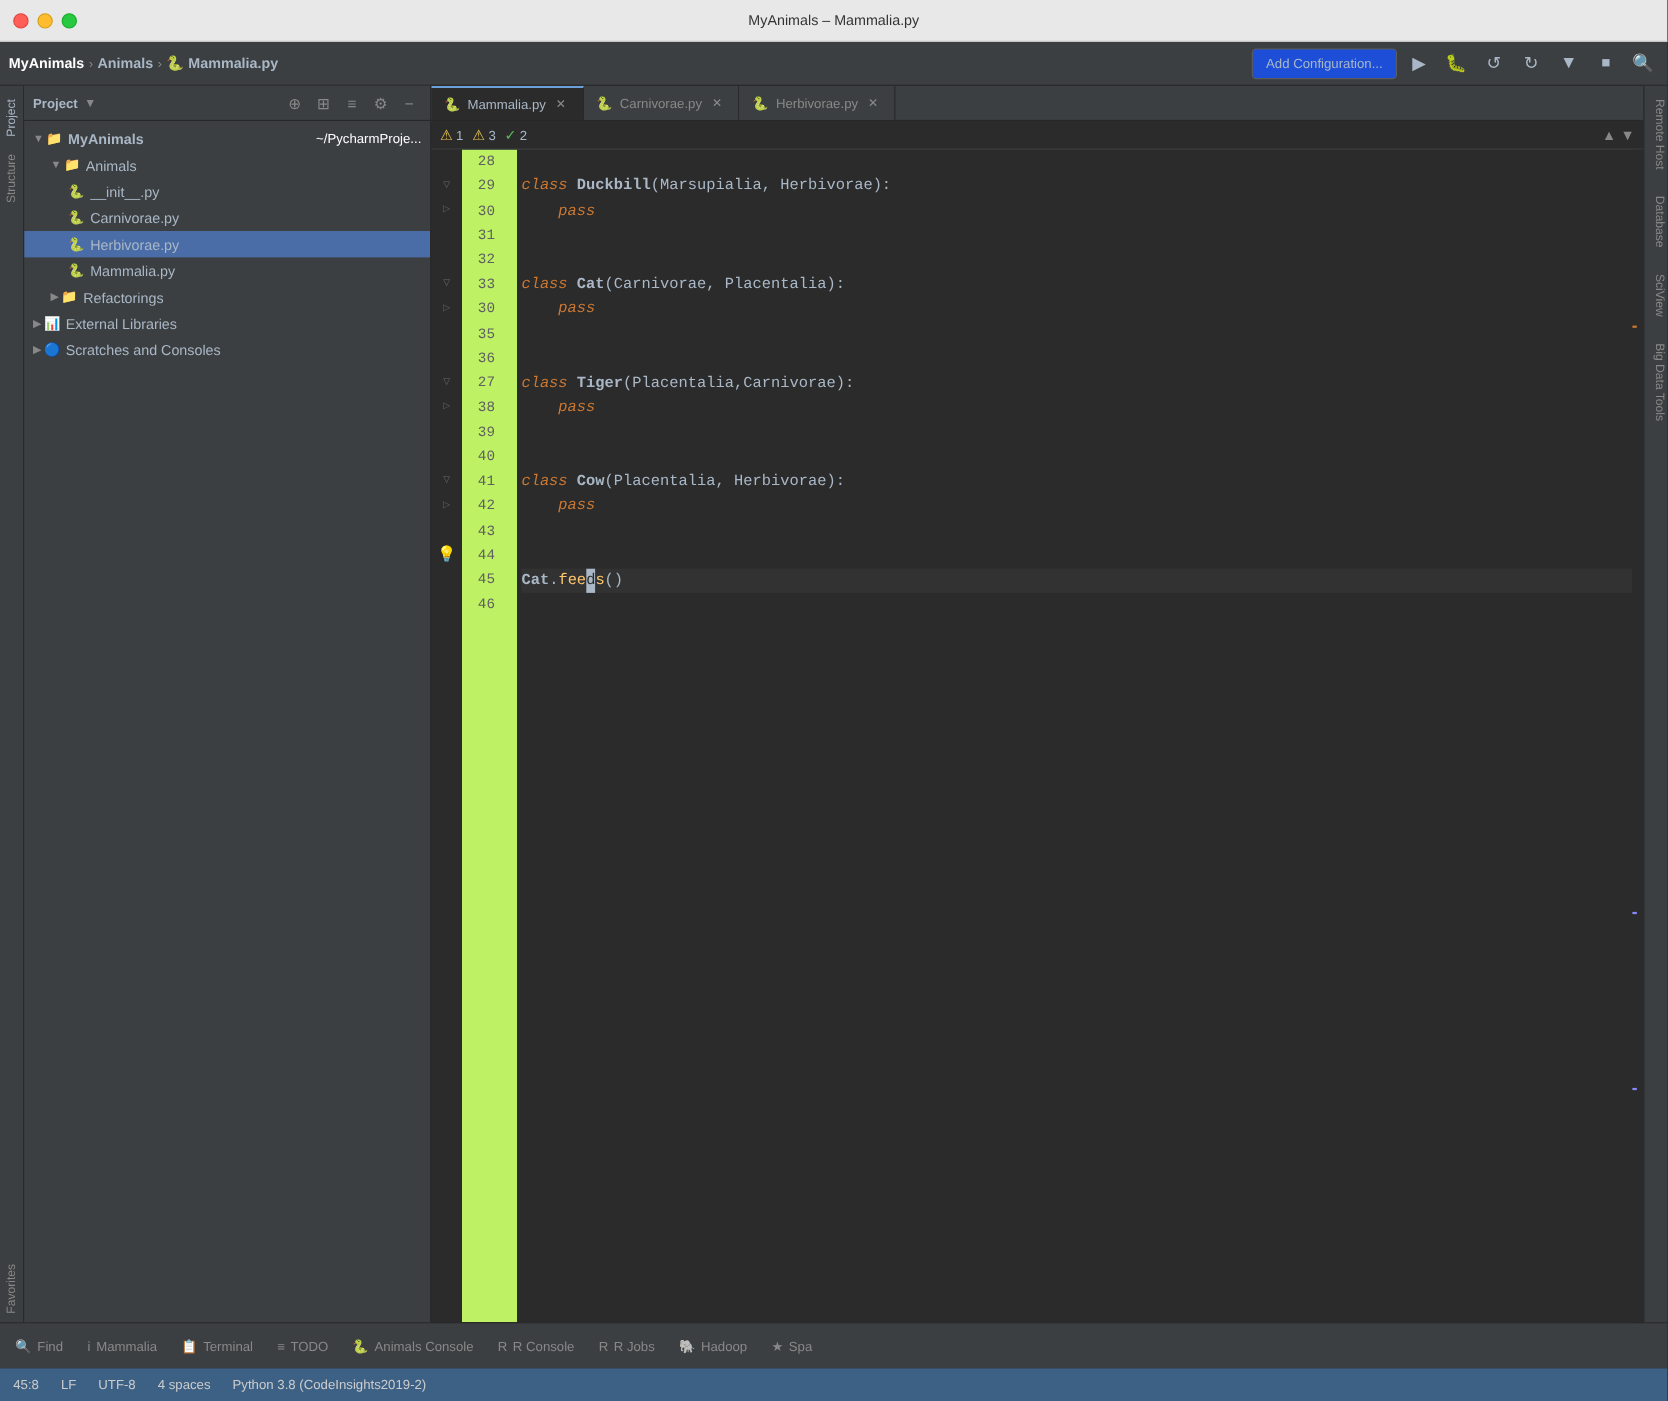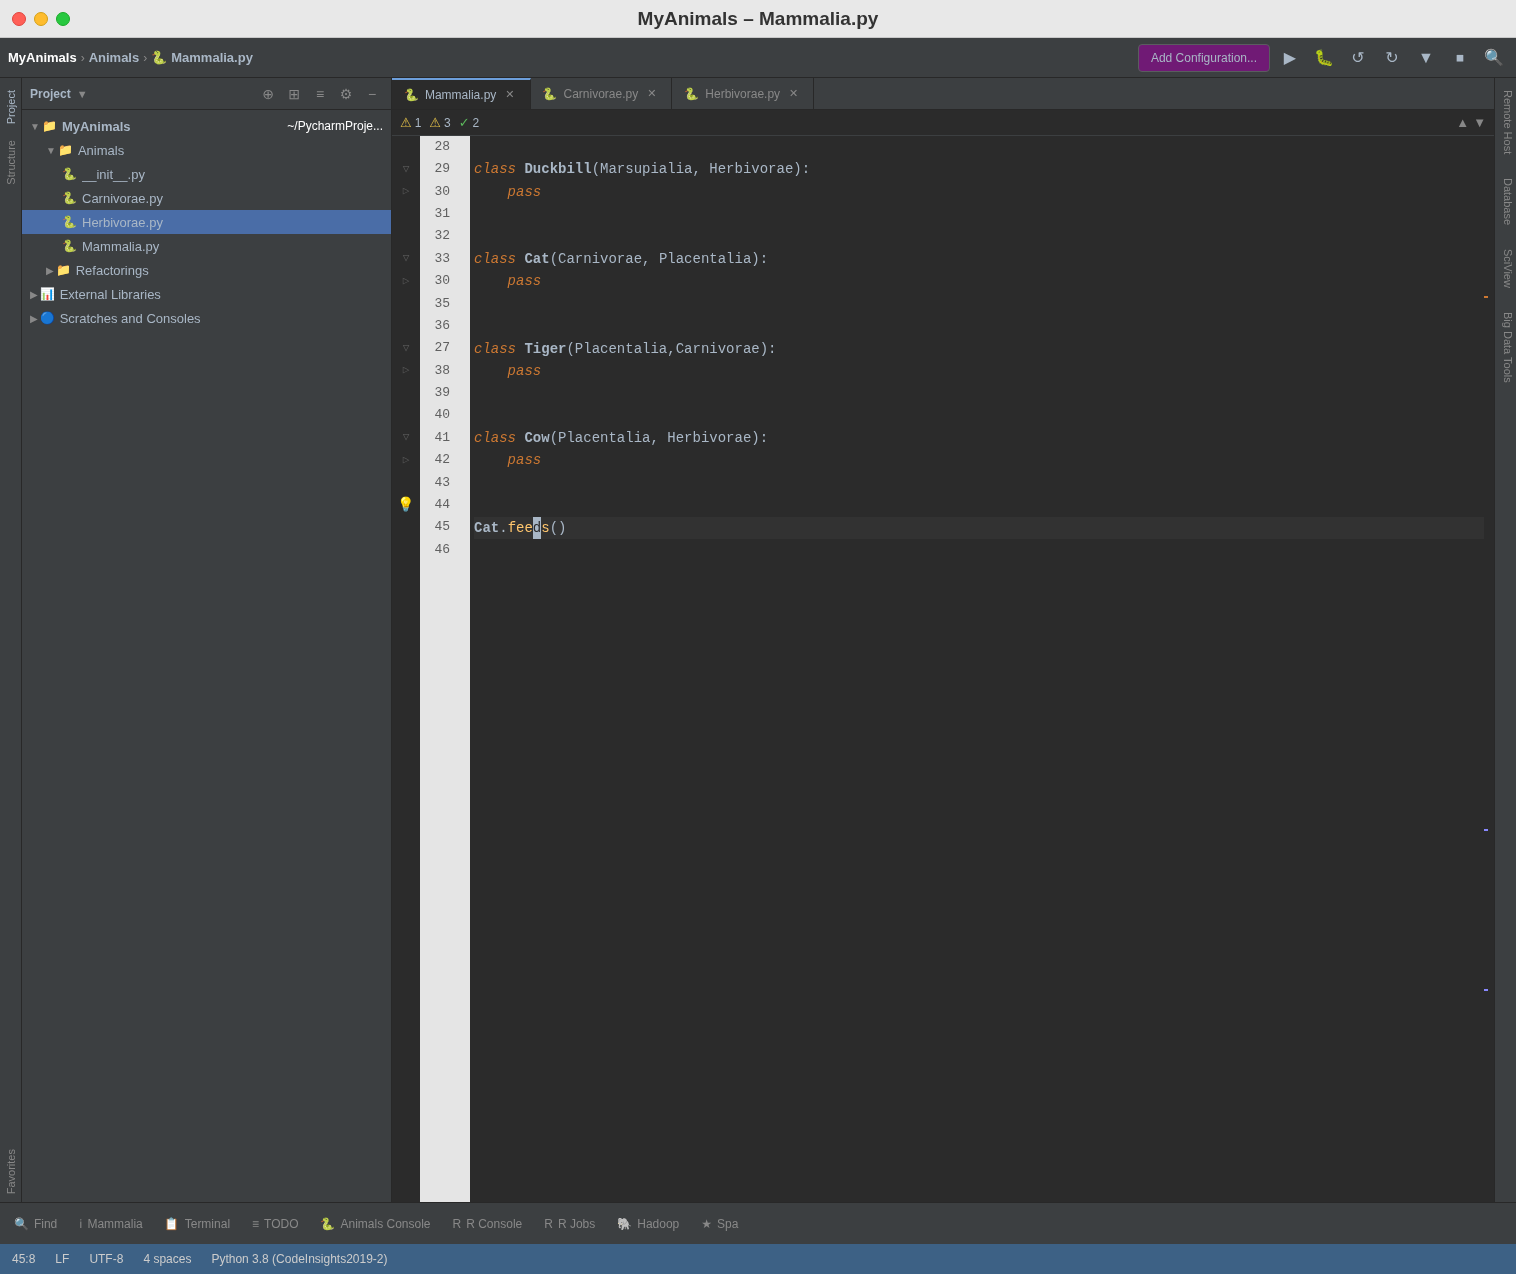--- a/index.html
+++ b/index.html
@@ -32,23 +32,23 @@
     .traffic-light {
       width: 14px;
       height: 14px;
       border-radius: 50%;
       cursor: pointer;
     }
     .tl-close { background: #ff5f57; border: 1px solid #e0443e; }
     .tl-min { background: #febc2e; border: 1px solid #d4a017; }
     .tl-max { background: #28c840; border: 1px solid #1aab29; }
     .title-bar-title {
-      font-size: 19px;
+      font-size: 13px;
       color: #333;
-      font-weight: 700;
+      font-weight: 400;
     }
 
     
     .toolbar {
       background: #3c3f41;
       height: 40px;
       display: flex;
       align-items: center;
       padding: 0 8px;
       gap: 4px;
@@ -77,21 +77,21 @@
       display: inline-flex;
       align-items: center;
       justify-content: center;
     }
     .toolbar-right {
       display: flex;
       align-items: center;
       gap: 6px;
     }
     .add-config-btn {
-      background: #701a75;
+      background: #1d4ed8;
       border: 1px solid #5a5d5f;
       border-radius: 4px;
       color: #a9b7c6;
       padding: 4px 12px;
       font-size: 12px;
       cursor: pointer;
       height: 28px;
     }
     .toolbar-btn {
       background: transparent;
@@ -273,21 +273,21 @@
     .code-editor {
       flex: 1;
       display: flex;
       overflow: hidden;
       font-family: 'Menlo', 'Monaco', 'Courier New', monospace;
       font-size: 14px;
       line-height: 1.6;
     }
     .line-numbers {
       width: 50px;
-      background: #e5e5e5;
+      background: #bef264;
       text-align: right;
       padding-right: 10px;
       color: #606060;
       padding-top: 0;
       flex-shrink: 0;
       user-select: none;
     }
     .line-num {
       height: 22.4px;
       display: flex;

